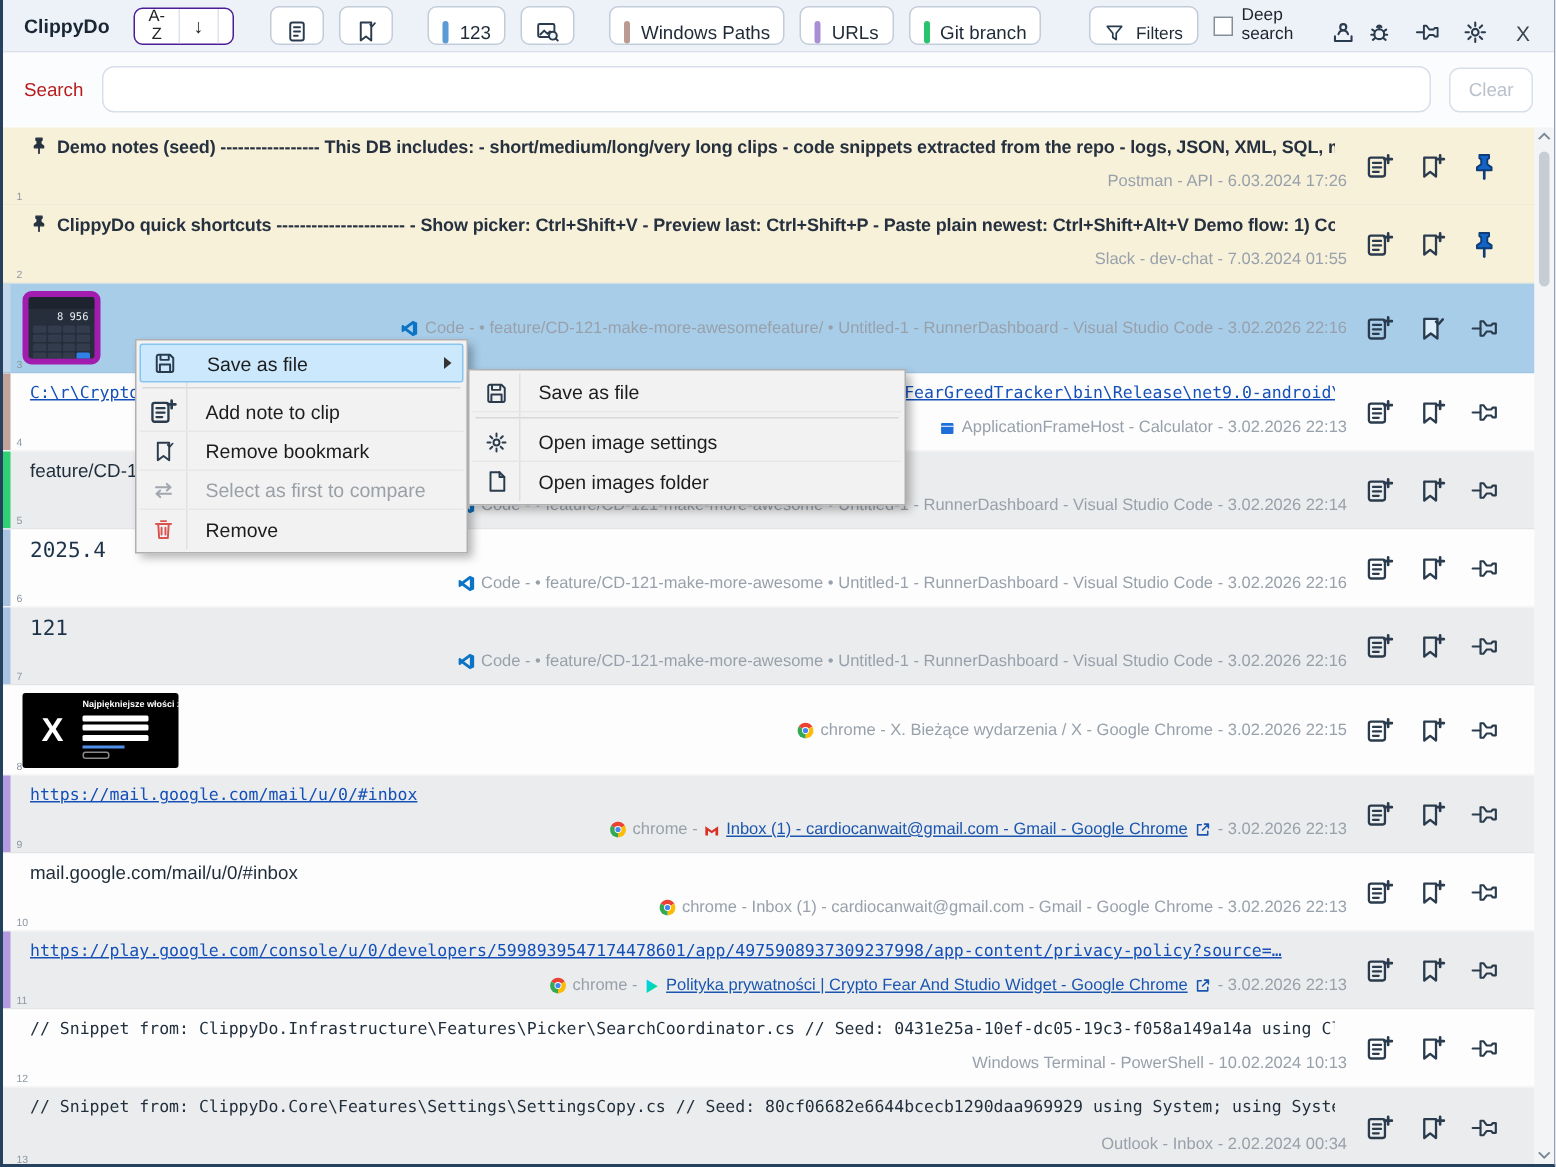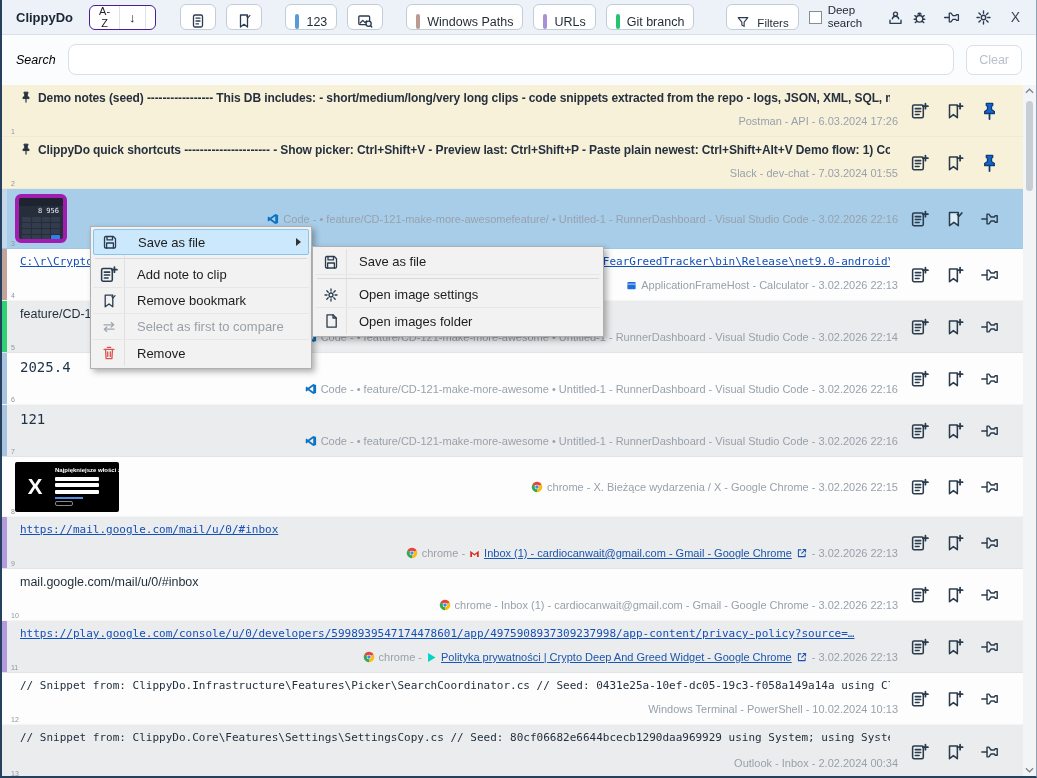--- a/index.html
+++ b/index.html
@@ -13,30 +13,30 @@
   .app-title { font-size:13px; font-weight:bold; color:#1a2633; margin-right:6px; }
   .tb-group { display:flex; height:25px; border:1px solid #4c1d95; border-radius:6px; background:#fff; overflow:hidden;text-align:center; }
   .tb-seg { padding:0 9px; display:flex; align-items:center; font-size:11px; color:#222;
             border-right:1px solid #dde3ec; cursor:pointer; }
   .tb-seg:last-child { border-right:none; }
   .tb-seg.arrow { font-size:13px; }
   .tb-btn { height:26px; border:1px solid #c3cdd9; border-radius:6px; background:#fff;
             display:flex; align-items:flex-end; justify-content:center; padding:0 9px; gap:7px;
             font-size:12.5px; color:#1f2a36; cursor:pointer; white-space:nowrap; }
   .chip-accent { width:4px; height:15px; border-radius:2px; }
-  .tb-right { margin-left:auto; display:flex; align-items:center; gap:15px; }
+  .tb-right { margin-left:auto; display:flex; align-items:flex-end; gap:15px; }
   .deepsearch { display:flex; align-items:center; gap:6px; }
   .checkbox { width:13px; height:13px; border:1px solid #848e99; background:#fff; }
   .deep-label { font-size:11.5px; color:#1c252f; width:44px; line-height:1.15; }
   .tb-iconpair { display:flex; gap:7px; align-items:center; }
   .close-x { font-size:14px; color:#3c4652; padding:0 4px; cursor:pointer; }
 
   
   .searchbar { height:49px; background:#fbfcfe; display:flex; align-items:center; padding:0 14px; gap:12px; }
-  .search-label { font-size:12.5px; color:#000000;font-style:italic; }
+  .search-label { font-size:12.5px; color:#b91c1c; }
   .search-input { flex:1; height:31px; border:1px solid #d9dfe8; border-radius:8px; padding:0 12px;
                   font-size:13px; background:#fff; outline:none; }
   .clear-btn { height:30px; padding:0 12px; border:1px solid #d9dfe8; border-radius:7px;
                background:#fff; color:#b9c1ca; font-size:12.5px; cursor:pointer; }
 
   
   .list { position:absolute; top:85px; left:0; right:13px; bottom:0; }
   .row { position:relative; width:100%; border-bottom:1px solid rgba(0,0,0,0.03); }
   .bg-pinned   { background:#f8f1da; }
   .bg-selected { background:#a8cde9; }
@@ -664,21 +664,21 @@
             <svg width="11" height="11" viewBox="0 0 16 16">
               <defs>
                 <linearGradient id="pg" x1="0" y1="0" x2="1" y2="1">
                   <stop offset="0" stop-color="#00c9ff"></stop>
                   <stop offset="1" stop-color="#00e676"></stop>
                 </linearGradient>
               </defs>
               <path d="M3 1.5v13L13.8 8z" fill="url(#pg)"></path>
             </svg>
           </span>
-          <span class="meta-link">Polityka prywatności | Crypto Deep And Greed Widget - Google Chrome</span>
+          <span class="meta-link">Polityka prywatności | Crypto Fear And Studio Widget - Google Chrome</span>
           <span class="ic ">
             <svg width="12" height="12" viewBox="0 0 16 16" fill="none" stroke="#1a56b0" stroke-width="1.4" stroke-linecap="round" stroke-linejoin="round">
               <path d="M6.5 3.8H3.2v9h9V9.5"></path>
               <path d="M9.3 3.2h3.5v3.5M12.5 3.5 7.6 8.4"></path>
             </svg>
           </span>
           <span class="meta-text"> - 3.02.2026 22:13</span>
         </div>
         <div class="row-actions">
           <span class="action">

